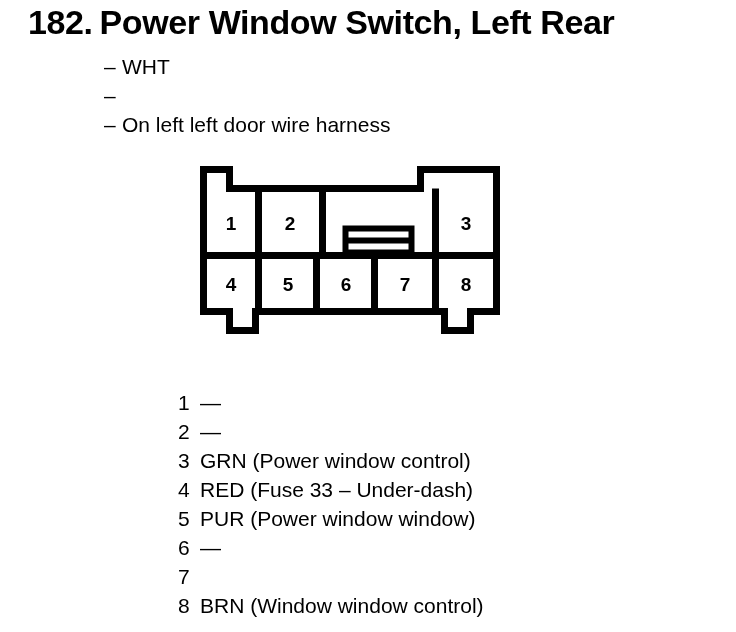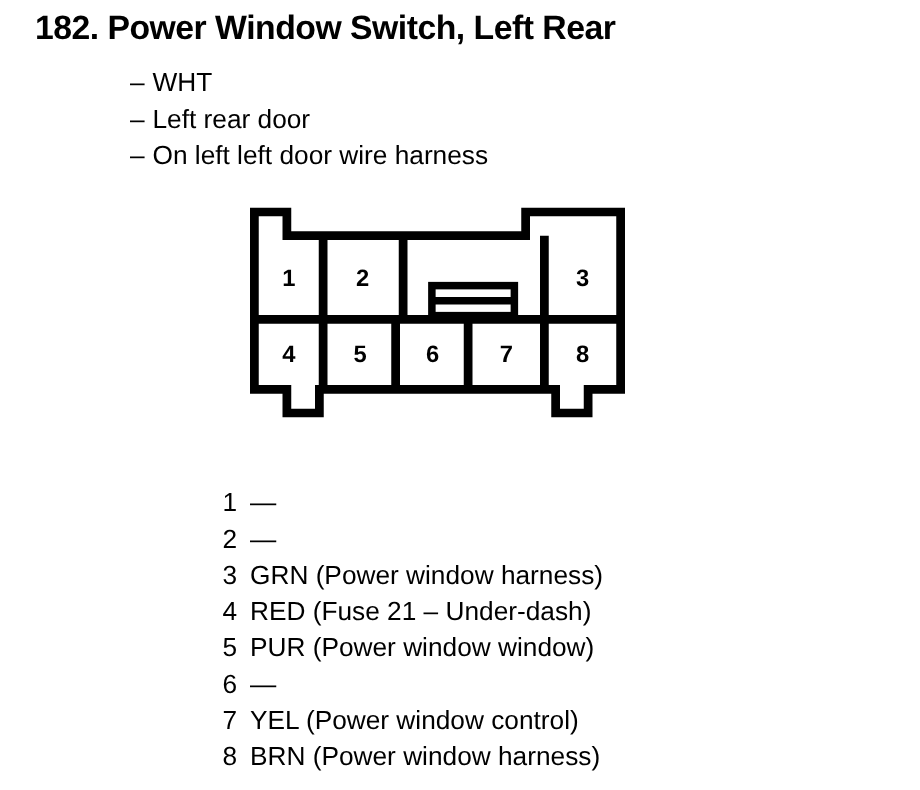--- a/index.html
+++ b/index.html
@@ -17,21 +17,21 @@
   }
 
   
   #title-block {
     position: absolute;
     left: 28px;
     top: 4px;
     white-space: nowrap;
   }
   #title-block .title-text {
-    font-size: 27px;
+    font-size: 34px;
     font-weight: bold;
     letter-spacing: -0.4px;
     line-height: 36px;
   }
   #title-number {
     margin-right: 7px;
   }
 
   
   #description-list {
@@ -97,21 +97,20 @@
   <span class="title-text" id="title-number">182.</span><span class="title-text">Power Window Switch, Left Rear</span>
 </div>
 
 <div id="description-list">
   <div class="desc-row">
     <span class="desc-dash">–</span>
     <span>WHT</span>
   </div>
   <div class="desc-row">
     <span class="desc-dash">–</span>
-    <span>Left rear door</span>
   </div>
   <div class="desc-row">
     <span class="desc-dash">–</span>
     <span>On left left door wire harness</span>
   </div>
 </div>
 
 <div id="connector-diagram">
   <svg width="316" height="168" viewBox="0 0 316 168">
 
@@ -163,35 +162,34 @@
   <div class="pin-row">
     <span class="pin-row-number">1</span>
     <span class="pin-row-desc">—</span>
   </div>
   <div class="pin-row">
     <span class="pin-row-number">2</span>
     <span class="pin-row-desc">—</span>
   </div>
   <div class="pin-row">
     <span class="pin-row-number">3</span>
-    <span class="pin-row-desc">GRN (Power window harness)</span>
+    <span class="pin-row-desc">GRN (Power window control)</span>
   </div>
   <div class="pin-row">
     <span class="pin-row-number">4</span>
-    <span class="pin-row-desc">RED (Fuse 21 – Under-dash)</span>
+    <span class="pin-row-desc">RED (Fuse 33 – Under-dash)</span>
   </div>
   <div class="pin-row">
     <span class="pin-row-number">5</span>
     <span class="pin-row-desc">PUR (Power window window)</span>
   </div>
   <div class="pin-row">
     <span class="pin-row-number">6</span>
     <span class="pin-row-desc">—</span>
   </div>
   <div class="pin-row">
     <span class="pin-row-number">7</span>
-    <span class="pin-row-desc">YEL (Power window control)</span>
   </div>
   <div class="pin-row">
     <span class="pin-row-number">8</span>
-    <span class="pin-row-desc">BRN (Power window harness)</span>
+    <span class="pin-row-desc">BRN (Window window control)</span>
   </div>
 </div>
 
 </body></html>

